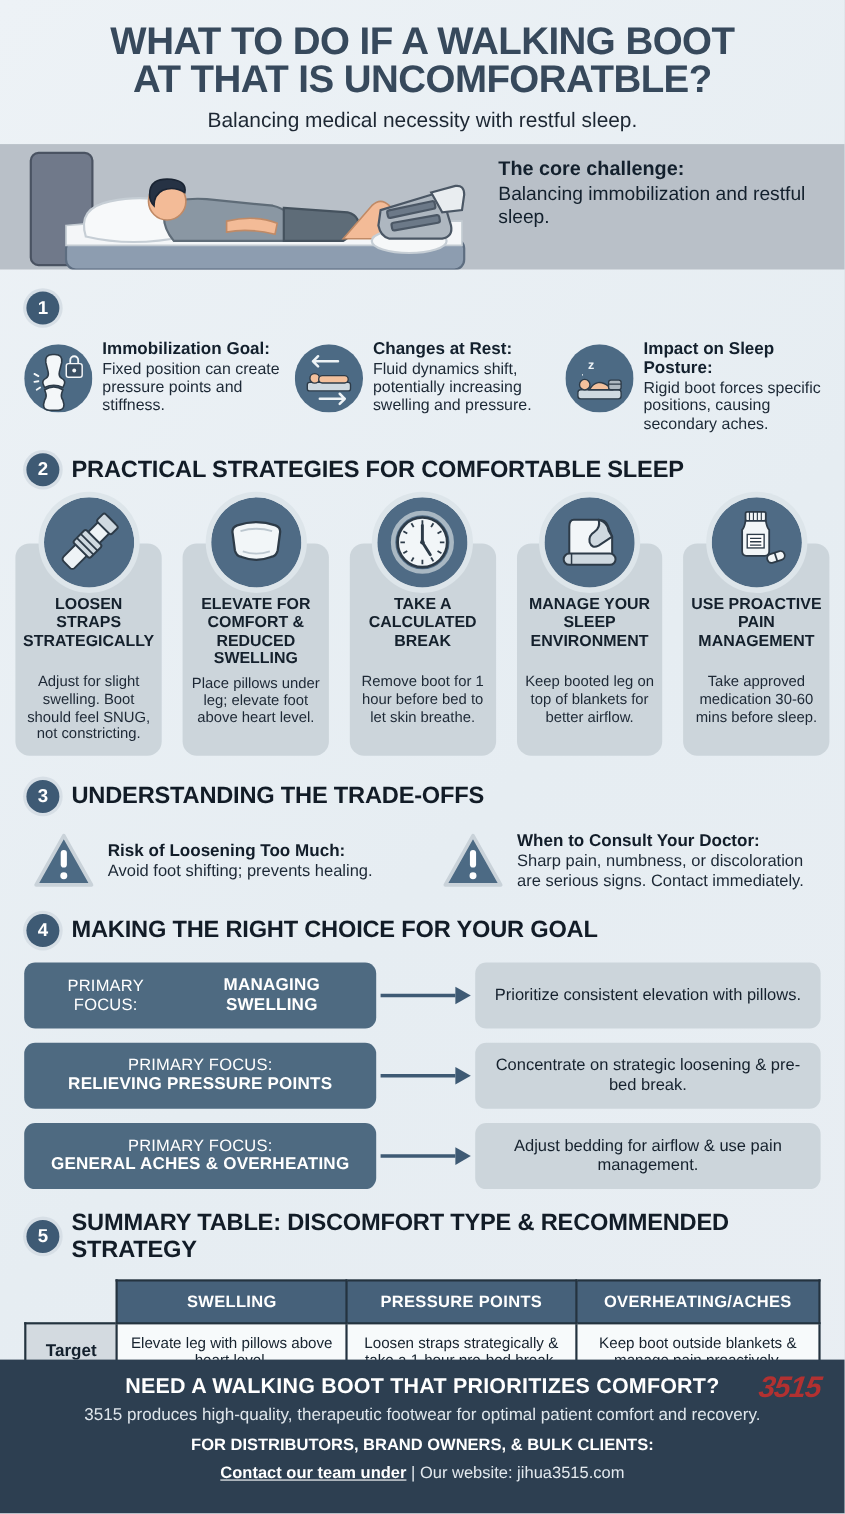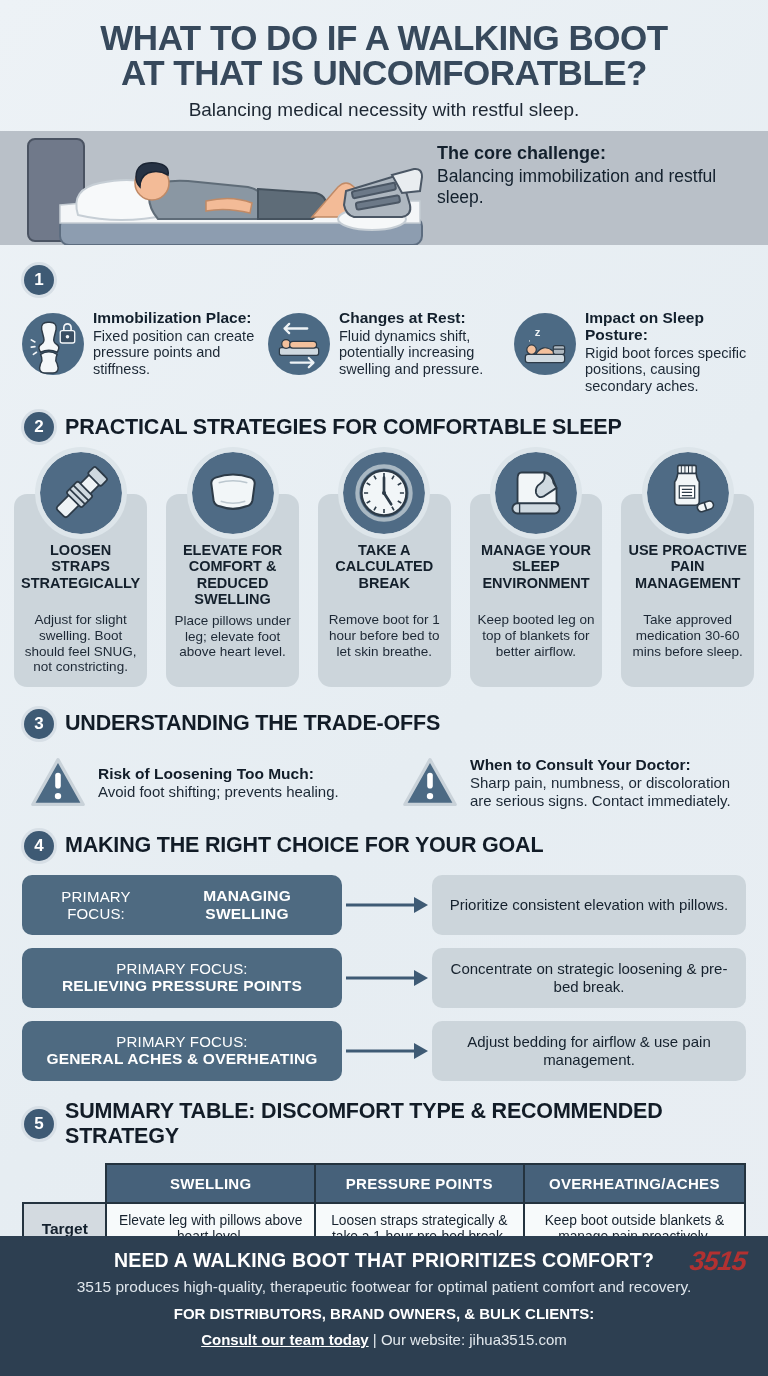--- a/index.html
+++ b/index.html
@@ -9,21 +9,21 @@
 
   
   .masthead{padding-top:20px; text-align:center;}
   .main-title{margin:0; color:#37495c; font-weight:800; font-size:35px; line-height:1.0; letter-spacing:-0.5px;}
   .main-title span{display:block;}
   .subtitle{margin-top:9px; color:#1d2733; font-size:19px;}
 
   
   .hero{position:relative; margin-top:10px; height:114px; background:#b9c0c8; display:flex; align-items:center;}
   .hero-art{position:absolute; left:0; top:0;}
-  .hero-text{position:absolute; left:437px; top:12px; width:310px; color:#13202d;}
+  .hero-text{position:absolute; left:453px; top:12px; width:310px; color:#13202d;}
   .hero-text .hd{font-weight:800; font-size:18px;}
   .hero-text .bd{font-size:17.5px; line-height:1.22; margin-top:2px;}
 
   
   .sec-head{display:flex; align-items:center; gap:11px; margin:0 0 0 24px;}
   .num-badge{flex:0 0 auto; width:30px; height:30px; border-radius:50%; background:#3e5a74; color:#fff;
              font-weight:800; font-size:17px; display:flex; align-items:center; justify-content:center;
              box-shadow:0 0 0 3px #d7dfe6;}
   .sec-title{font-size:21.5px; font-weight:800; color:#121c27; letter-spacing:-0.2px;}
 
@@ -146,21 +146,21 @@
             <path d="M18 40 q8 -5 16 0 l-1 3 q-1 3 1 6 l1 4 q0 5 -5 5 h-8 q-5 0 -5 -5 l1 -4 q2 -3 1 -6 z"></path>
           </g>
           <rect x="37" y="17" width="14" height="12" rx="2" fill="#3a4f63" stroke="#f4f7f9" stroke-width="1.3"></rect>
           <path d="M40.5 17 v-3 a3.5 3.5 0 0 1 7 0 v3" fill="none" stroke="#f4f7f9" stroke-width="1.6"></path>
           <circle cx="44" cy="23" r="1.7" fill="#f4f7f9"></circle>
           <g stroke="#f4f7f9" stroke-width="1.6" stroke-linecap="round">
             <path d="M9 26 l3.5 2 M9 33 l3.5 -0.5 M11 40 l3 -2"></path>
           </g>
         </svg>
         <div class="s1-txt">
-          <div class="t">Immobilization Place:</div>
+          <div class="t">Immobilization Goal:</div>
           <div class="b">Fixed position can create pressure points and stiffness.</div>
         </div>
       </div>
 
       <div class="s1-item">
         <svg class="s1-icon" viewBox="0 0 60 60">
           <circle cx="30" cy="30" r="30" fill="#4c6a84"></circle>
           <g stroke="#eef3f6" stroke-width="2.2" fill="none" stroke-linecap="round" stroke-linejoin="round">
             <path d="M38 15 H16 M20.5 10.5 L16 15 L20.5 19.5"></path>
             <path d="M22 48 H44 M39.5 43.5 L44 48 L39.5 52.5"></path>
@@ -406,20 +406,20 @@
     </tbody>
       </table>
   </div>
 
   <div class="footer">
     <div class="f-logo">3515</div>
     <div class="f-headline">NEED A WALKING BOOT THAT PRIORITIZES COMFORT?</div>
     <div class="f-body">3515 produces high-quality, therapeutic footwear for optimal patient comfort and recovery.</div>
     <div class="f-clients">FOR DISTRIBUTORS, BRAND OWNERS, &amp; BULK CLIENTS:</div>
     <div class="f-bottom">
-      <span class="f-link">Consult our team today</span>
+      <span class="f-link">Contact our team under</span>
       <span>|</span>
       <span>Our website:</span>
       <span>jihua3515.com</span>
     </div>
   </div>
 
 </div>
 
 </body></html>

